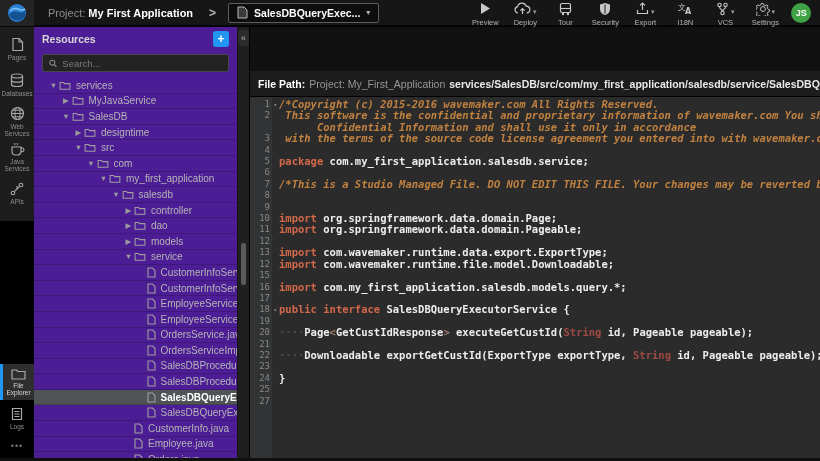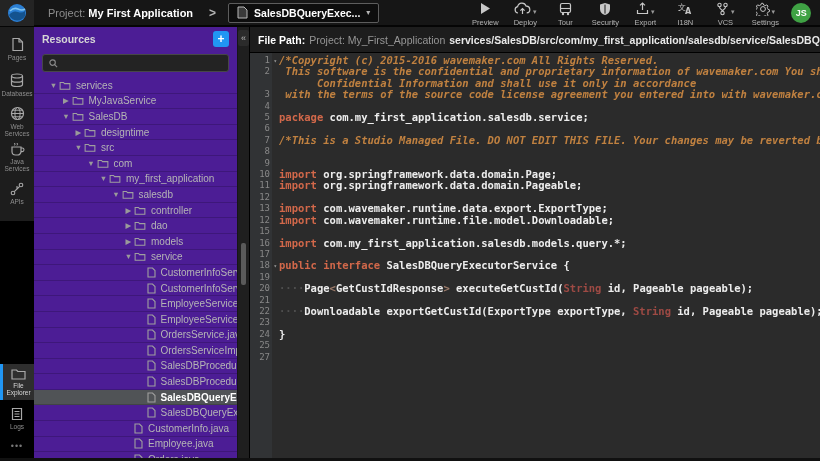--- a/index.html
+++ b/index.html
@@ -72,21 +72,21 @@
   
   .strip { width:12px; background:#1f1f1f; position:relative; flex:0 0 auto;
            border-right:1px solid #000; }
   .collapse-btn { width:11px; height:16px; margin-top:3px; display:flex; align-items:center;
                   justify-content:center; background:#2b2b2b; color:#b5b5b5; font-size:9px;
                   cursor:pointer; border-radius:2px; }
   .scroll-thumb { position:absolute; left:3px; top:216px; width:5px; height:42px;
                   background:#5a5a5a; border-radius:2px; cursor:pointer; }
 
   
-  .main { flex:1; display:flex; flex-direction:column; min-width:0; }
+  .main { flex:1; display:flex; flex-direction:column; min-width:0;margin-top:44px; }
   .pathbar { height:26px; background:#1d1d1d; border-bottom:1px solid #000;
              display:flex; align-items:center; padding:0 8px; gap:4px; font-size:10.5px;
              white-space:nowrap; overflow:hidden; }
   .pathbar .p1 { color:#fff; font-weight:bold; }
   .pathbar .p2 { color:#969696; }
   .pathbar .p3 { color:#e9e9e9; font-weight:bold; }
 
   .editor { flex:1; background:#2b2b2b; position:relative; overflow:hidden;
             font-family:"DejaVu Sans Mono", monospace; font-size:10.5px; font-weight:bold;
             padding-top:2px; }
@@ -301,20 +301,21 @@
     <div class="res-head">
       <span class="res-title">Resources</span>
       <span class="plus-btn" id="plus-btn" style="background: rgb(33, 150, 243);">+</span>
     </div>
     <div class="search-wrap">
       <div class="search-box">
         <svg width="9" height="9" viewBox="0 0 10 10">
           <circle cx="4" cy="4" r="3" fill="none" stroke="#8a8a8a" stroke-width="1.3"></circle>
           <line x1="6.2" y1="6.2" x2="9" y2="9" stroke="#8a8a8a" stroke-width="1.3"></line>
         </svg>
+        <input type="text" placeholder="Search..." style="">
       </div>
     </div>
     <div class="tree" id="tree">
         <div class="t-row" style="padding-left: 14px;">
           <span class="twisty">▼</span>
           <span class="t-ico">
             <svg width="12" height="9" viewBox="0 0 15 12">
               <path d="M1 2 h4.5 l1.3 1.5 H14 v7.5 H1 z" fill="none" stroke="#9f9f9f" stroke-width="1.4"></path>
             </svg>
           </span>

